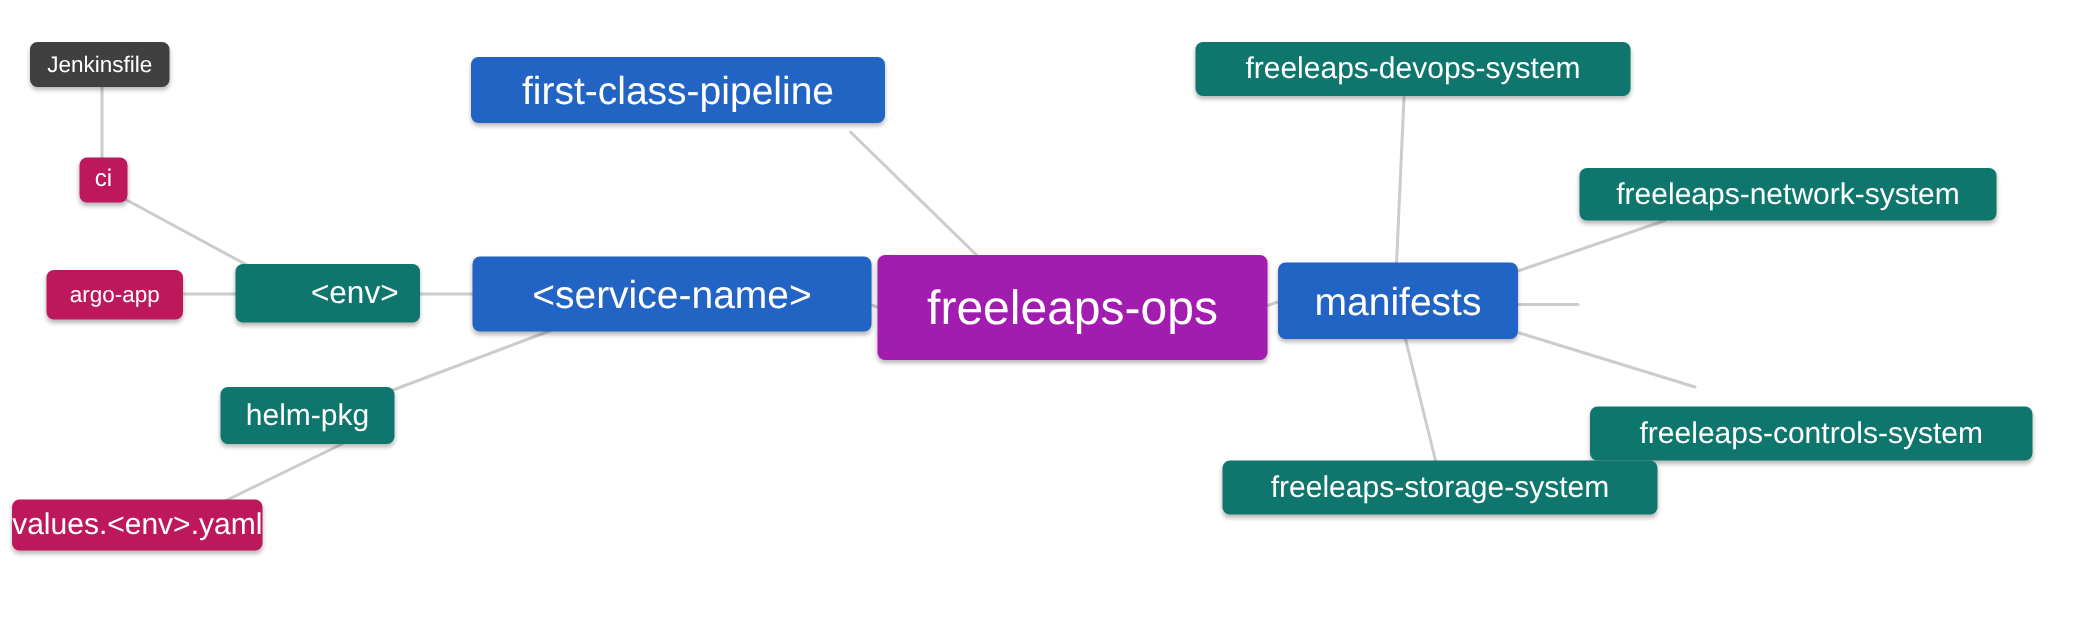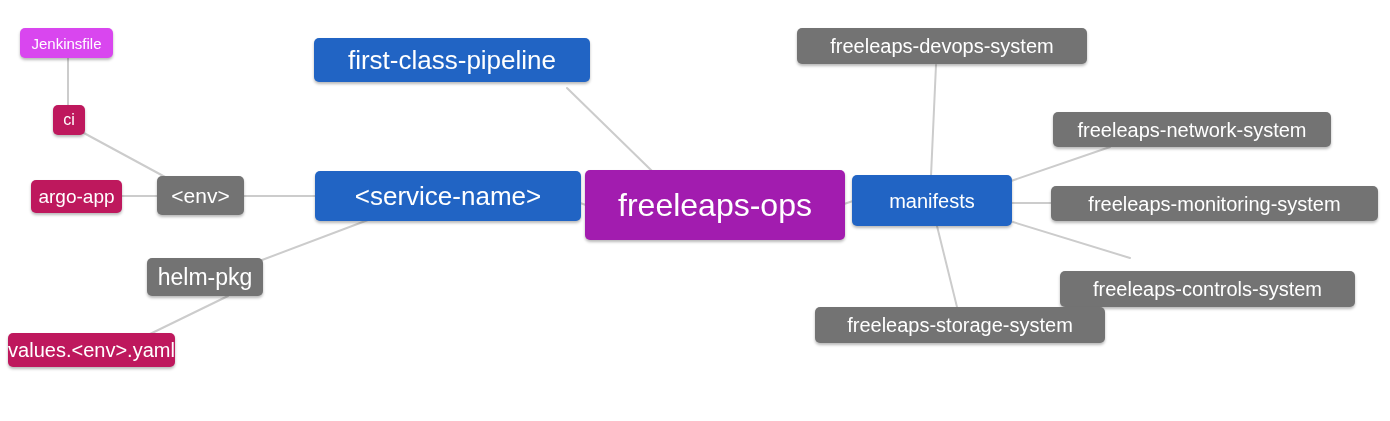--- a/index.html
+++ b/index.html
@@ -27,23 +27,23 @@
     align-items: center;
     justify-content: center;
     color: #ffffff;
     border-radius: 5px;
     box-shadow: 0 2px 3px rgba(0,0,0,0.28);
     white-space: nowrap;
     cursor: pointer;
     line-height: 1;
     user-select: none;
   }
-  .node--orange { background: #d946ef; }
+  .node--orange { background: #404040; }
   .node--red    { background: #be185d; }
-  .node--green  { background: #737373; }
+  .node--green  { background: #0f766e; }
   .node--blue   { background: #2164c4; }
   .node--dark   { background: #a21caf; }
 </style>
 </head>
 <body>
 
 <div class="canvas">
 
   <svg class="edges" viewBox="0 0 1390 421" xmlns="http://www.w3.org/2000/svg">
     <line x1="68" y1="58" x2="68" y2="106"></line>
@@ -59,39 +59,38 @@
     <line x1="1011" y1="181" x2="1110" y2="147"></line>
     <line x1="1011" y1="203" x2="1052" y2="203"></line>
     <line x1="1013" y1="222" x2="1130" y2="258"></line>
     <line x1="937" y1="226" x2="957" y2="307"></line>
   </svg>
 
   <div class="node node--orange" style="left:20px; top:28px; width:93px; height:30px; font-size:15px;">Jenkinsfile</div>
 
   <div class="node node--red" style="left:53px; top:105px; width:32px; height:30px; font-size:16px;">ci</div>
 
-  <div class="node node--red" style="left:31px; top:180px; width:91px; height:33px; font-size:19px;">argo-app</div>
+  <div class="node node--red" style="left:31px; top:180px; width:91px; height:33px; font-size:15px;">argo-app</div>
 
-  <div class="node node--green" style="left:157px; top:176px; width:87px; height:39px; font-size:21px;">&lt;env&gt;</div>
+  <div class="node node--green" style="left:157px; top:176px; width:87px; height:39px; font-size:21px;padding-left:36px;">&lt;env&gt;</div>
 
-  <div class="node node--green" style="left:147px; top:258px; width:116px; height:38px; font-size:23px;">helm-pkg</div>
+  <div class="node node--green" style="left:147px; top:258px; width:116px; height:38px; font-size:20px;">helm-pkg</div>
 
   <div class="node node--red" style="left:8px; top:333px; width:167px; height:34px; font-size:20px;">values.&lt;env&gt;.yaml</div>
 
   <div class="node node--blue" style="left:314px; top:38px; width:276px; height:44px; font-size:26px;">first-class-pipeline</div>
 
   <div class="node node--blue" style="left:315px; top:171px; width:266px; height:50px; font-size:26px;">&lt;service-name&gt;</div>
 
   <div class="node node--dark" style="left:585px; top:170px; width:260px; height:70px; font-size:32px;">freeleaps-ops</div>
 
-  <div class="node node--blue" style="left:852px; top:175px; width:160px; height:51px; font-size:20px;">manifests</div>
+  <div class="node node--blue" style="left:852px; top:175px; width:160px; height:51px; font-size:26px;">manifests</div>
 
   <div class="node node--green" style="left:797px; top:28px; width:290px; height:36px; font-size:20px;">freeleaps-devops-system</div>
 
   <div class="node node--green" style="left:1053px; top:112px; width:278px; height:35px; font-size:20px;">freeleaps-network-system</div>
 
-  <div class="node node--green" style="left:1051px; top:186px; width:327px; height:35px; font-size:20px;">freeleaps-monitoring-system</div>
 
   <div class="node node--green" style="left:1060px; top:271px; width:295px; height:36px; font-size:20px;">freeleaps-controls-system</div>
 
   <div class="node node--green" style="left:815px; top:307px; width:290px; height:36px; font-size:20px;text-align:center;">freeleaps-storage-system</div>
 
 </div>
 
 </body></html>

